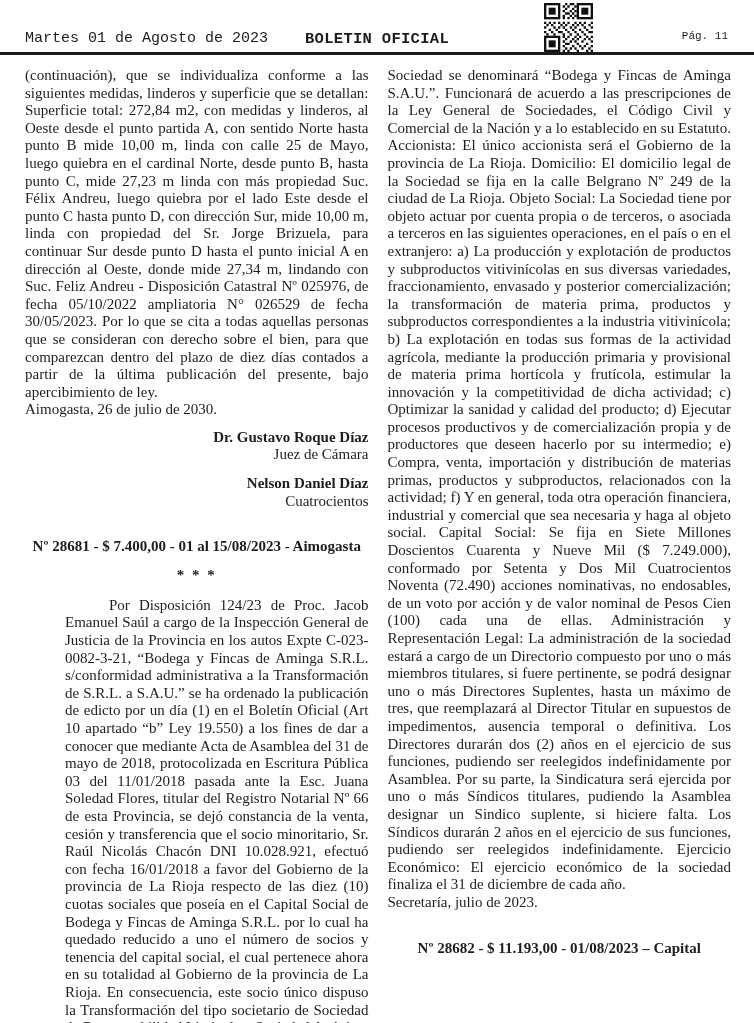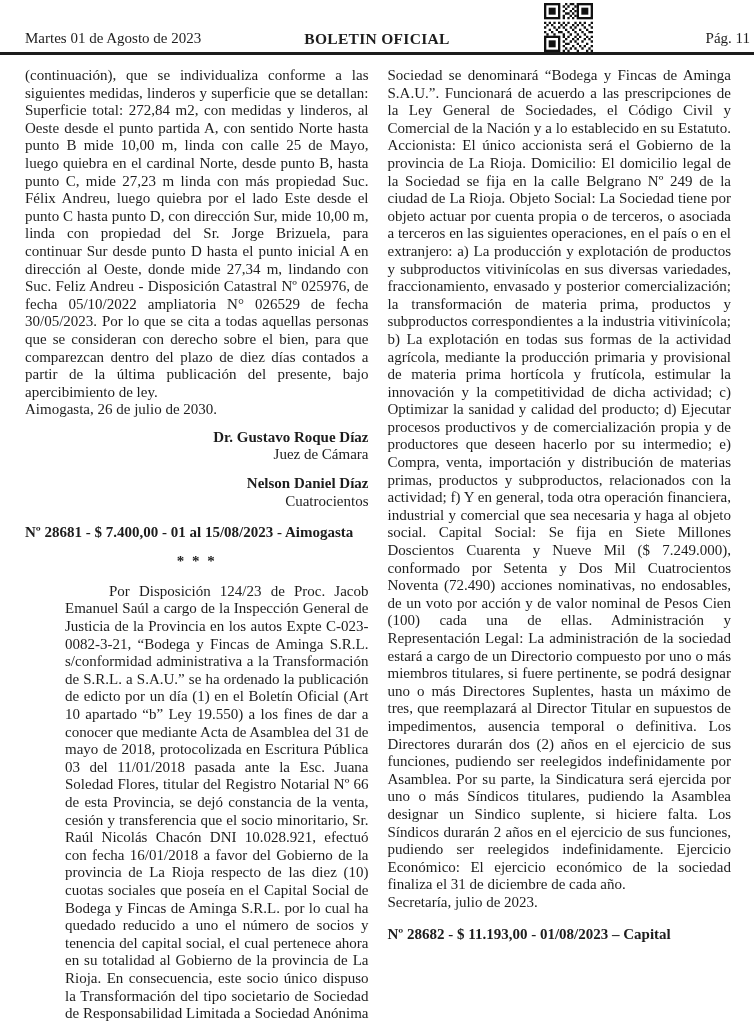--- a/index.html
+++ b/index.html
@@ -11,37 +11,38 @@
     font-family: "Liberation Serif", serif;
     color: #1d1d1d;
     overflow: hidden;
   }
   
   .header {
     position: absolute;
     top: 0; left: 0; right: 0;
     height: 52px;
     border-bottom: 3px solid #1c1c1c;
+    font-family: Liberation Mono, monospace;
   }
   .h-date {
     position: absolute; left: 25px; top: 30px;
     font-size: 15px; white-space: nowrap;
   }
   .h-title {
     position: absolute; left: 50%; transform: translateX(-50%); top: 30px;
     font-size: 15.5px; font-weight: bold; letter-spacing: 0.3px; white-space: nowrap;
   }
   .h-qr {
     position: absolute; left: 540px; top: 3px;
     width: 57px; height: 49px; display: block;
   }
   .h-qr svg { display: block; width: 100%; height: 100%; }
   .h-page {
-    position: absolute; right: 4px; top: 30px;
-    font-size: 15px; white-space: nowrap;
+    position: absolute; right: 26px; top: 30px;
+    font-size: 11px; white-space: nowrap;
   }
   
   .columns {
     position: absolute;
     top: 55px; left: 25px; right: 23px; bottom: 0;
     display: flex;
     gap: 19px;
     padding-top: 12px;
     box-sizing: border-box;
   }
@@ -53,24 +54,25 @@
     text-align: justify;
     hyphens: none;
   }
   .indent { text-indent: 44px; margin-left: 40px; }
   .dateline { margin: 0; font-size: 15px; line-height: 17.6px; }
   .sig { text-align: right; margin-top: 10px; }
   .sig + .sig { margin-top: 11px; }
   .sig-name { font-weight: bold; font-size: 15px; line-height: 17.6px; }
   .sig-role, .sig-org { font-size: 15px; line-height: 17.6px; }
   .ref {
-    margin: 14px 0 0;
+    margin: 28px 0 0;
     font-size: 15px; line-height: 17.6px;
     font-weight: bold;
     white-space: nowrap;
+    text-align: center;
   }
   .sep {
     text-align: center;
     font-weight: bold;
     font-size: 15px;
     margin: 11px 0 13px;
     letter-spacing: 2px;
   }
 </style>
 </head>

